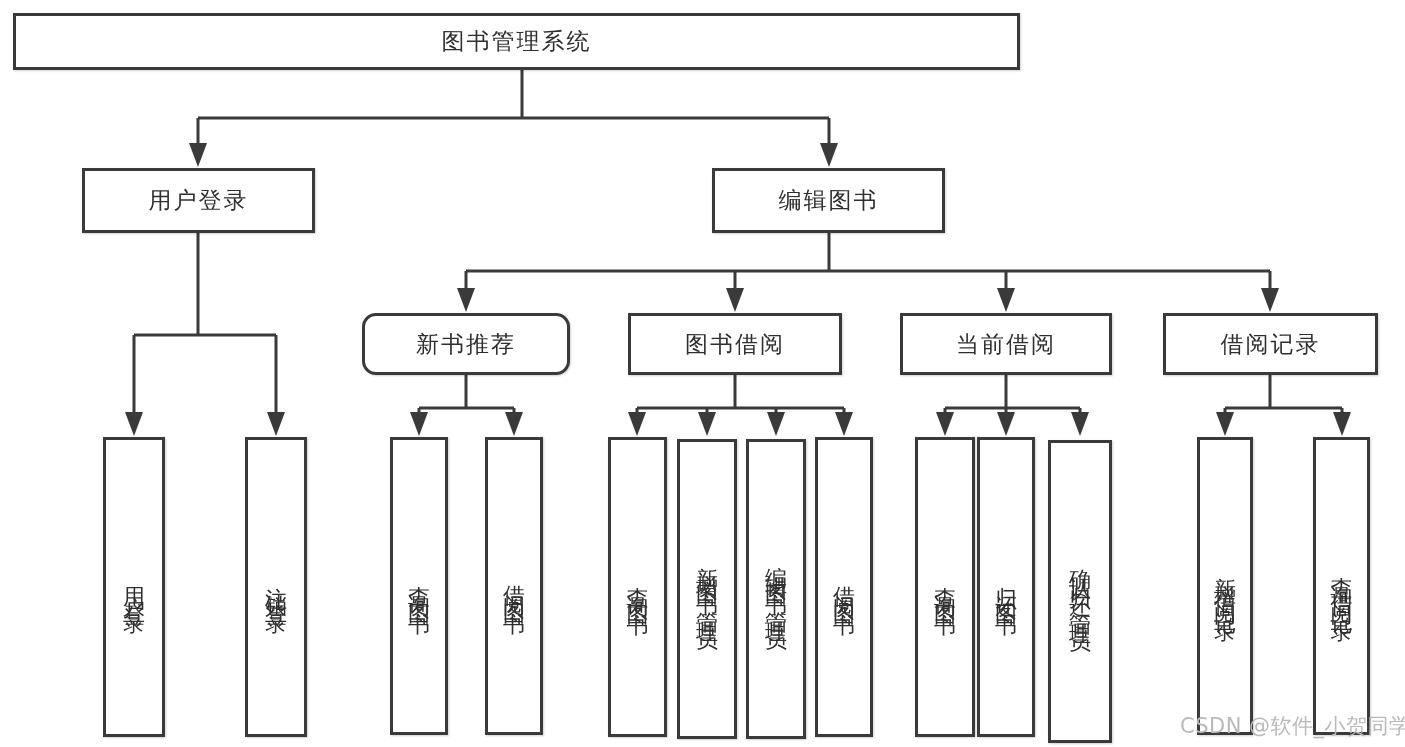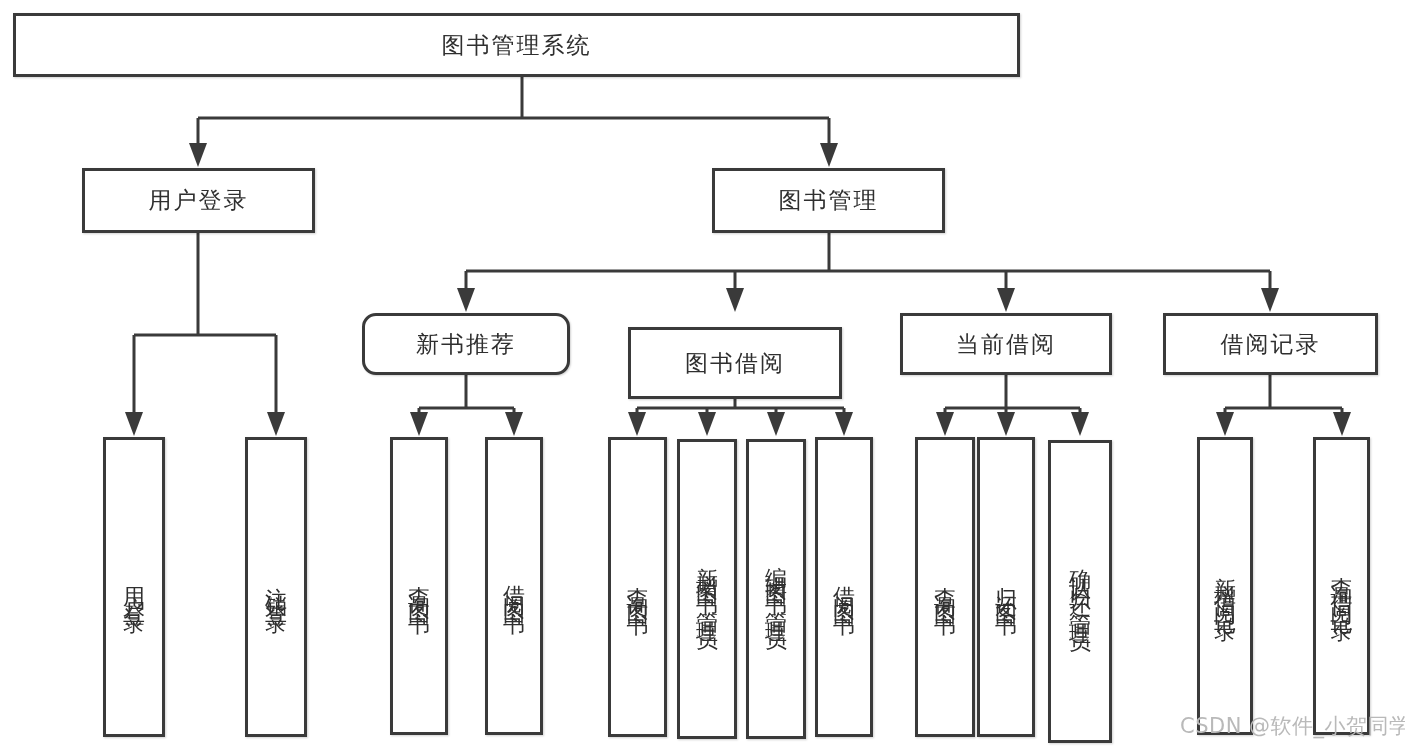--- a/index.html
+++ b/index.html
@@ -75,35 +75,35 @@
     <path d="M735 374 V408 M637 408 H844 M637 408 V416 M707 408 V416 M776 408 V416 M844 408 V416" fill="none" stroke="#3a3a3a" stroke-width="3"></path>
     <path d="M637 436 L628 412 L646 412 Z M707 436 L698 412 L716 412 Z M776 436 L767 412 L785 412 Z M844 436 L835 412 L853 412 Z" fill="#3a3a3a" stroke="none"></path>
 
     <path d="M1006 374 V408 M945 408 H1080 M945 408 V416 M1006 408 V416 M1080 408 V416" fill="none" stroke="#3a3a3a" stroke-width="3"></path>
     <path d="M945 436 L936 412 L954 412 Z M1006 436 L997 412 L1015 412 Z M1080 436 L1071 412 L1089 412 Z" fill="#3a3a3a" stroke="none"></path>
 
     <path d="M1270 374 V408 M1225 408 H1342 M1225 408 V416 M1342 408 V416" fill="none" stroke="#3a3a3a" stroke-width="3"></path>
     <path d="M1225 436 L1216 412 L1234 412 Z M1342 436 L1333 412 L1351 412 Z" fill="#3a3a3a" stroke="none"></path>
   </svg>
 
-  <div class="node h" style="left:13px; top:13px; width:1007px; height:64px;">
+  <div class="node h" style="left:13px; top:13px; width:1007px; height:57px;">
     <span>图书管理系统</span>
   </div>
 
   <div class="node h" style="left:82px; top:168px; width:233px; height:65px;">
     <span>用户登录</span>
   </div>
   <div class="node h" style="left:712px; top:168px; width:233px; height:65px;">
-    <span>图书管理</span>
+    <span>编辑图书</span>
   </div>
 
   <div class="node h" style="left:362px; top:313px; width:208px; height:62px;border-radius:14px;">
     <span>新书推荐</span>
   </div>
-  <div class="node h" style="left:628px; top:327px; width:214px; height:72px;">
+  <div class="node h" style="left:628px; top:313px; width:214px; height:62px;">
     <span>图书借阅</span>
   </div>
   <div class="node h" style="left:900px; top:313px; width:212px; height:62px;align-items:center;">
     <span>当前借阅</span>
   </div>
   <div class="node h" style="left:1163px; top:313px; width:215px; height:62px;">
     <span>借阅记录</span>
   </div>
 
   <div class="node v" style="left:103px; top:437px; width:62px; height:300px;">

